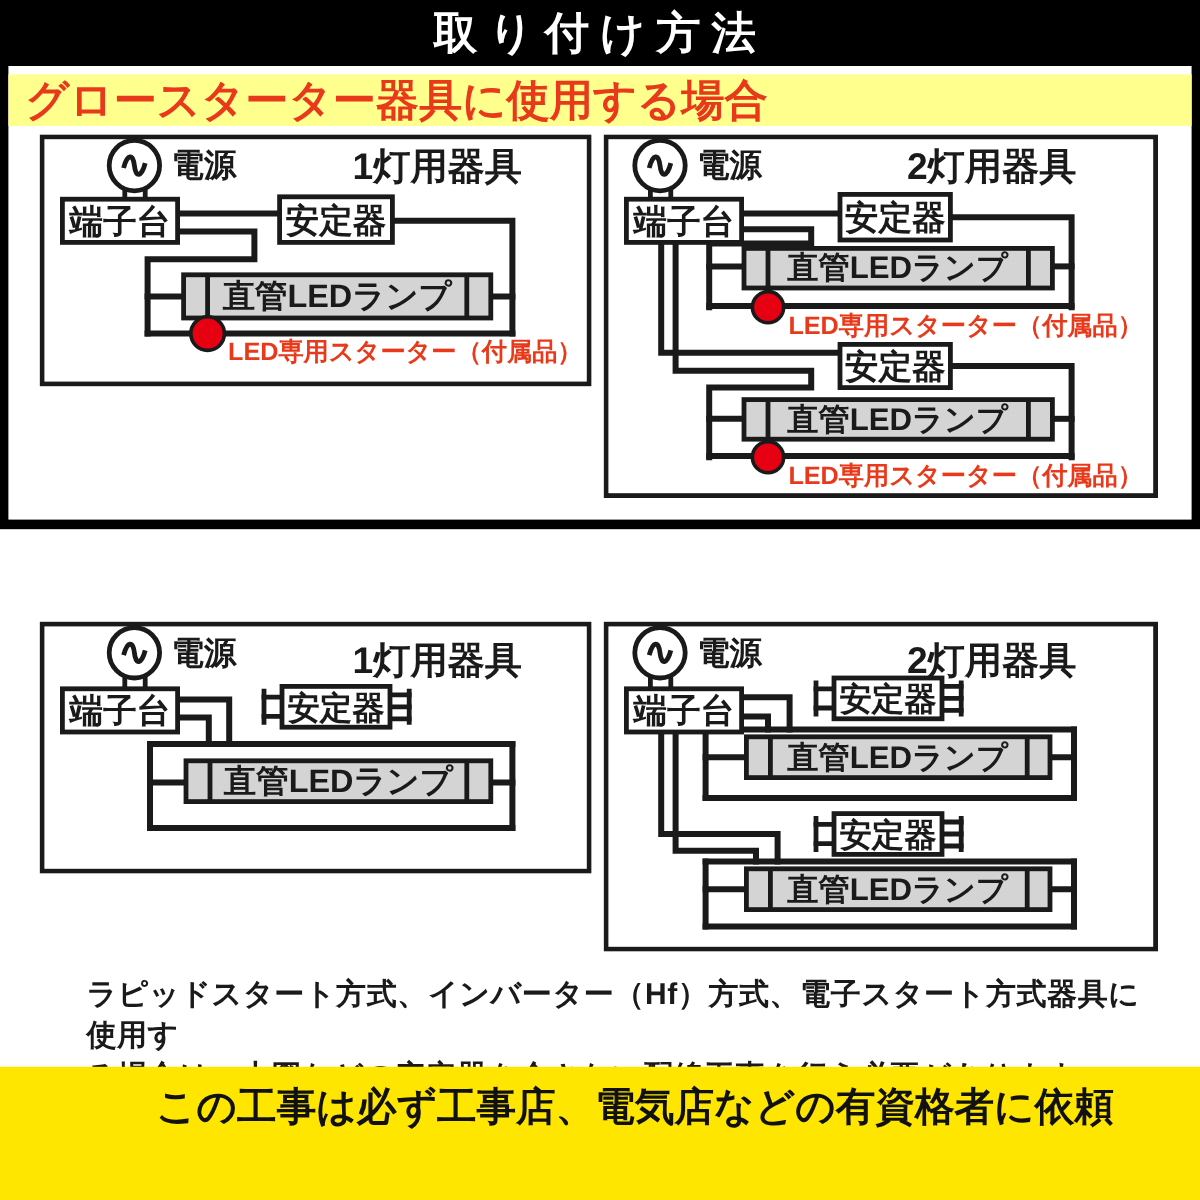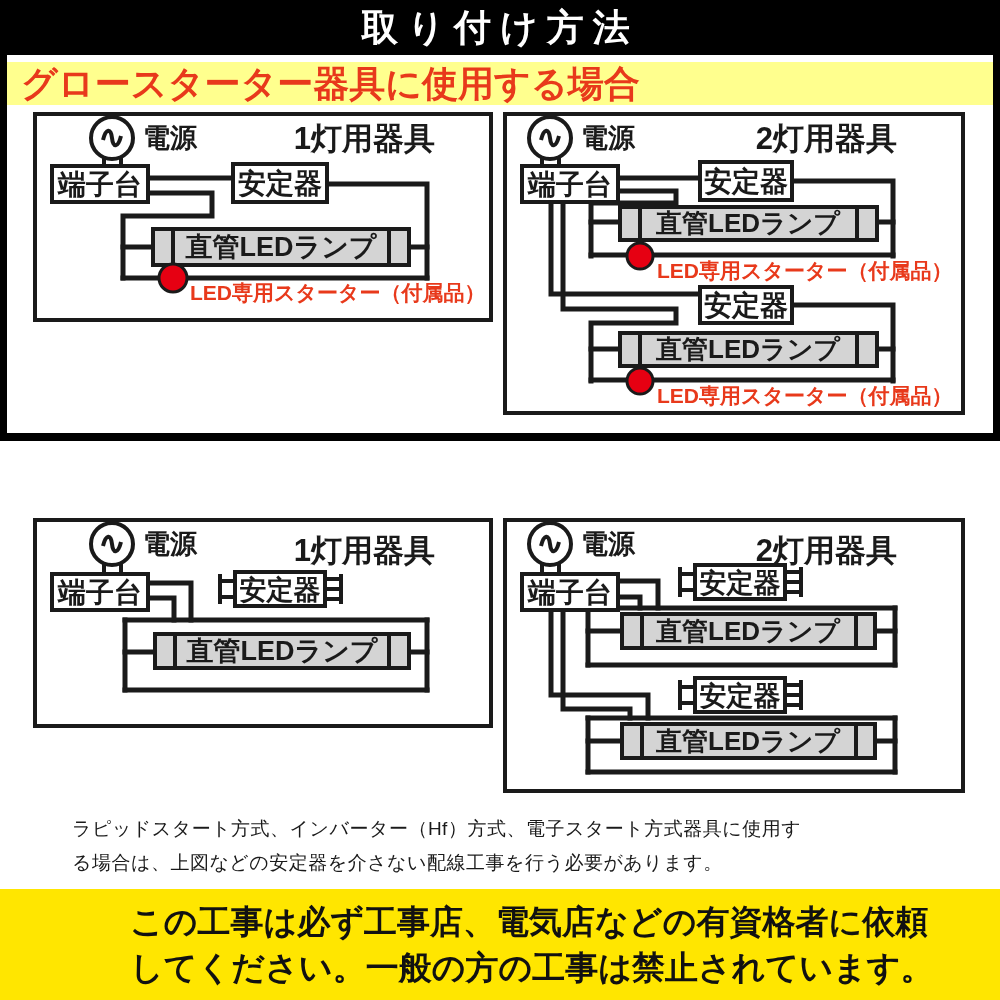--- a/index.html
+++ b/index.html
@@ -13,21 +13,21 @@
               color:#fff;font-size:37px;font-weight:bold;letter-spacing:9px;}
   .banner{background:#ffff8e;color:#e8391b;font-weight:bold;font-size:36px;
           line-height:43px;padding-left:14px;box-sizing:border-box;}
   .banner1{left:7px;top:62px;width:986px;height:43px;}
   .banner2{left:0;top:465px;width:1000px;height:45px;line-height:45px;}
   .diagram{display:block;}
   .d-box1{left:33px;top:112px;}
   .d-box2{left:503px;top:112px;}
   .d-box3{left:33px;top:518px;}
   .d-box4{left:503px;top:518px;}
-  .note{left:72px;top:812px;width:880px;font-size:19px;font-weight:normal;line-height:34px;
+  .note{left:72px;top:812px;width:880px;font-size:25px;font-weight:bold;line-height:34px;
         letter-spacing:0.5px;}
   .warning{left:0;top:889px;width:1000px;height:111px;background:#ffe600;}
   .warning-text{position:absolute;left:130px;top:10px;font-size:33px;font-weight:bold;
                 line-height:46px;color:#111;}
   
   svg .wire{fill:none;stroke:#1a1a1a;stroke-width:5;stroke-linecap:square;stroke-linejoin:miter;}
   svg .thin{stroke-width:4;}
   svg .comp{fill:#ffffff;stroke:#1a1a1a;stroke-width:4;}
   svg .tube{fill:#d4d4d4;stroke:#1a1a1a;stroke-width:4;}
   svg .divider{stroke:#1a1a1a;stroke-width:4;}
@@ -216,17 +216,16 @@
   </svg>
 
   <div class="abs note">
     <div>ラピッドスタート方式、インバーター（Hf）方式、電子スタート方式器具に使用す</div>
     <div>る場合は、上図などの安定器を介さない配線工事を行う必要があります。</div>
   </div>
 
   <div class="abs warning">
     <div class="warning-text">
       <div>この工事は必ず工事店、電気店などの有資格者に依頼</div>
-      <div>してください。一般の方の工事は禁止されています。</div>
     </div>
   </div>
 
 </div>
 
 </body></html>

